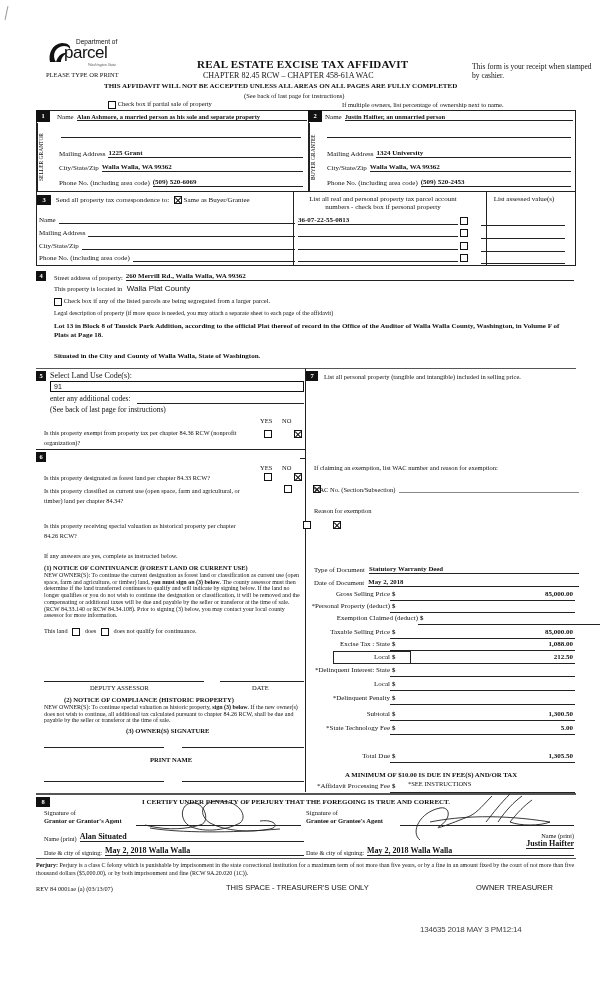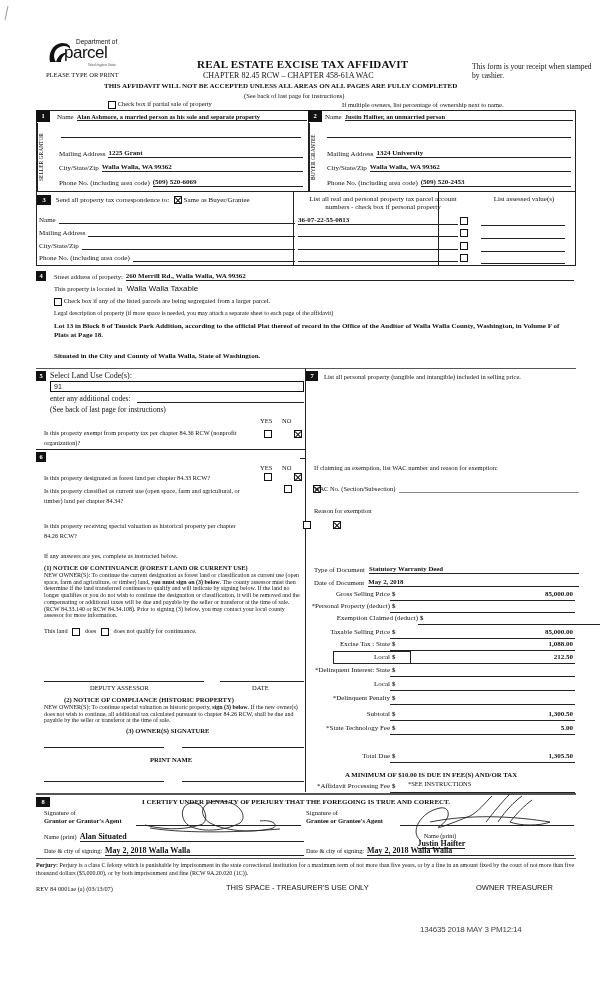--- a/index.html
+++ b/index.html
@@ -10,21 +10,21 @@
   .hdr-title { font-size: 11px; font-weight: bold; letter-spacing: 0.2px; }
   .num { display: inline-block; background: #111; color: #fff; font-size: 6.5px; width: 10px; height: 10px; text-align: center; line-height: 10px; font-weight: bold; }
   .cb { display: inline-block; width: 8px; height: 8px; border: 1px solid #111; vertical-align: middle; position: relative; background: #fff; }
   .cb.x::before, .cb.x::after { content: ""; position: absolute; left: -1px; top: 2.5px; width: 8px; height: 1px; background: #111; }
   .cb.x::before { transform: rotate(45deg); }
   .cb.x::after { transform: rotate(-45deg); }
   .line { border-bottom: 1px solid #222; }
   .box { border: 1px solid #222; }
   .vlabel { writing-mode: vertical-rl; transform: rotate(180deg); font-size: 5.5px; text-align: center; line-height: 1.1; }
   .sans { font-family: "Liberation Sans", sans-serif; }
-  .row { display: flex; align-items: center; }
+  .row { display: flex; align-items: flex-end; }
   .fill { flex: 1; border-bottom: 1px solid #222; margin-left: 3px; min-height: 8px; }
   .amt-row { position: absolute; left: 310px; width: 265px; height: 11px; font-size: 7px; }
   .amt-row .lbl { position: absolute; right: 185px; width: 200px; text-align: right; top: 0; }
   .amt-row .dollar { position: absolute; left: 82px; top: 0; font-weight: bold; }
   .amt-row .uline { position: absolute; left: 80px; right: 0; bottom: 0; border-bottom: 1px solid #222; }
   .amt-row .val { position: absolute; right: 2px; top: 0; font-weight: bold; }
   .sig { position: absolute; stroke: #222; fill: none; stroke-width: 0.9; }
 </style>
 </head>
 <body>
@@ -112,21 +112,21 @@
   </div>
   <div class="abs row" style="left:2px;top:50px;width:256px;">
     <span>City/State/Zip</span>
       <span class="fill"></span>
   </div>
   <div class="abs row" style="left:2px;top:62px;width:256px;">
     <span>Phone No. (including area code)</span>
       <span class="fill"></span>
   </div>
 
-  <div class="abs" style="left:256px;top:0;width:146px;height:74px;border-left:1px solid #222;border-right:1px solid #222;">
+  <div class="abs" style="left:256px;top:0;width:194px;height:74px;border-left:1px solid #222;border-right:1px solid #222;">
     <div class="abs" style="left:4px;top:3px;width:170px;text-align:center;">List all real and personal property tax parcel account numbers - check box if personal property</div>
     <div class="abs row" style="left:4px;top:24px;width:170px;">
       <span class="fill b" style="margin-left:0;">36-07-22-55-0813</span>
         <span class="cb" style="margin-left:2px;"></span>
     </div>
     <div class="abs row" style="left:4px;top:37px;width:170px;">
       <span class="fill" style="margin-left:0;"></span>
         <span class="cb" style="margin-left:2px;"></span>
     </div>
     <div class="abs row" style="left:4px;top:50px;width:170px;">
@@ -146,21 +146,21 @@
 </div>
 
 <div class="abs" style="left:36px;top:270px;width:540px;height:96px;">
   <span class="abs num" style="left:0;top:1px;">4</span>
   <div class="abs row" style="left:18px;top:2px;width:520px;font-size:6.5px;">
     <span>Street address of property:</span>
     <span class="fill b" style="font-size:7px;">260 Merrill Rd., Walla Walla, WA  99362</span>
   </div>
   <div class="abs" style="left:18px;top:14px;font-size:6.5px;">
     <span>This property is located in</span>
-    <span class="sans" style="font-size:8px;margin-left:3px;">Walla Walla Taxable</span>
+    <span class="sans" style="font-size:8px;margin-left:3px;">Walla Plat County</span>
   </div>
   <div class="abs" style="left:18px;top:27px;font-size:6.5px;">
     <span class="cb"></span>
     <span>Check box if any of the listed parcels are being segregated from a larger parcel.</span>
   </div>
   <div class="abs" style="left:18px;top:40px;font-size:6px;">Legal description of property (if more space is needed, you may attach a separate sheet to each page of the affidavit)</div>
   <div class="abs b" style="left:18px;top:52px;width:520px;font-size:7px;line-height:1.35;">Lot 13 in Block 8 of Tausick Park Addition, according to the official Plat thereof of record in the Office of the Auditor of Walla Walla County, Washington, in Volume F of Plats at Page 18.</div>
   <div class="abs b" style="left:18px;top:82px;font-size:7px;">Situated in the City and County of Walla Walla, State of Washington.</div>
 </div>
 

